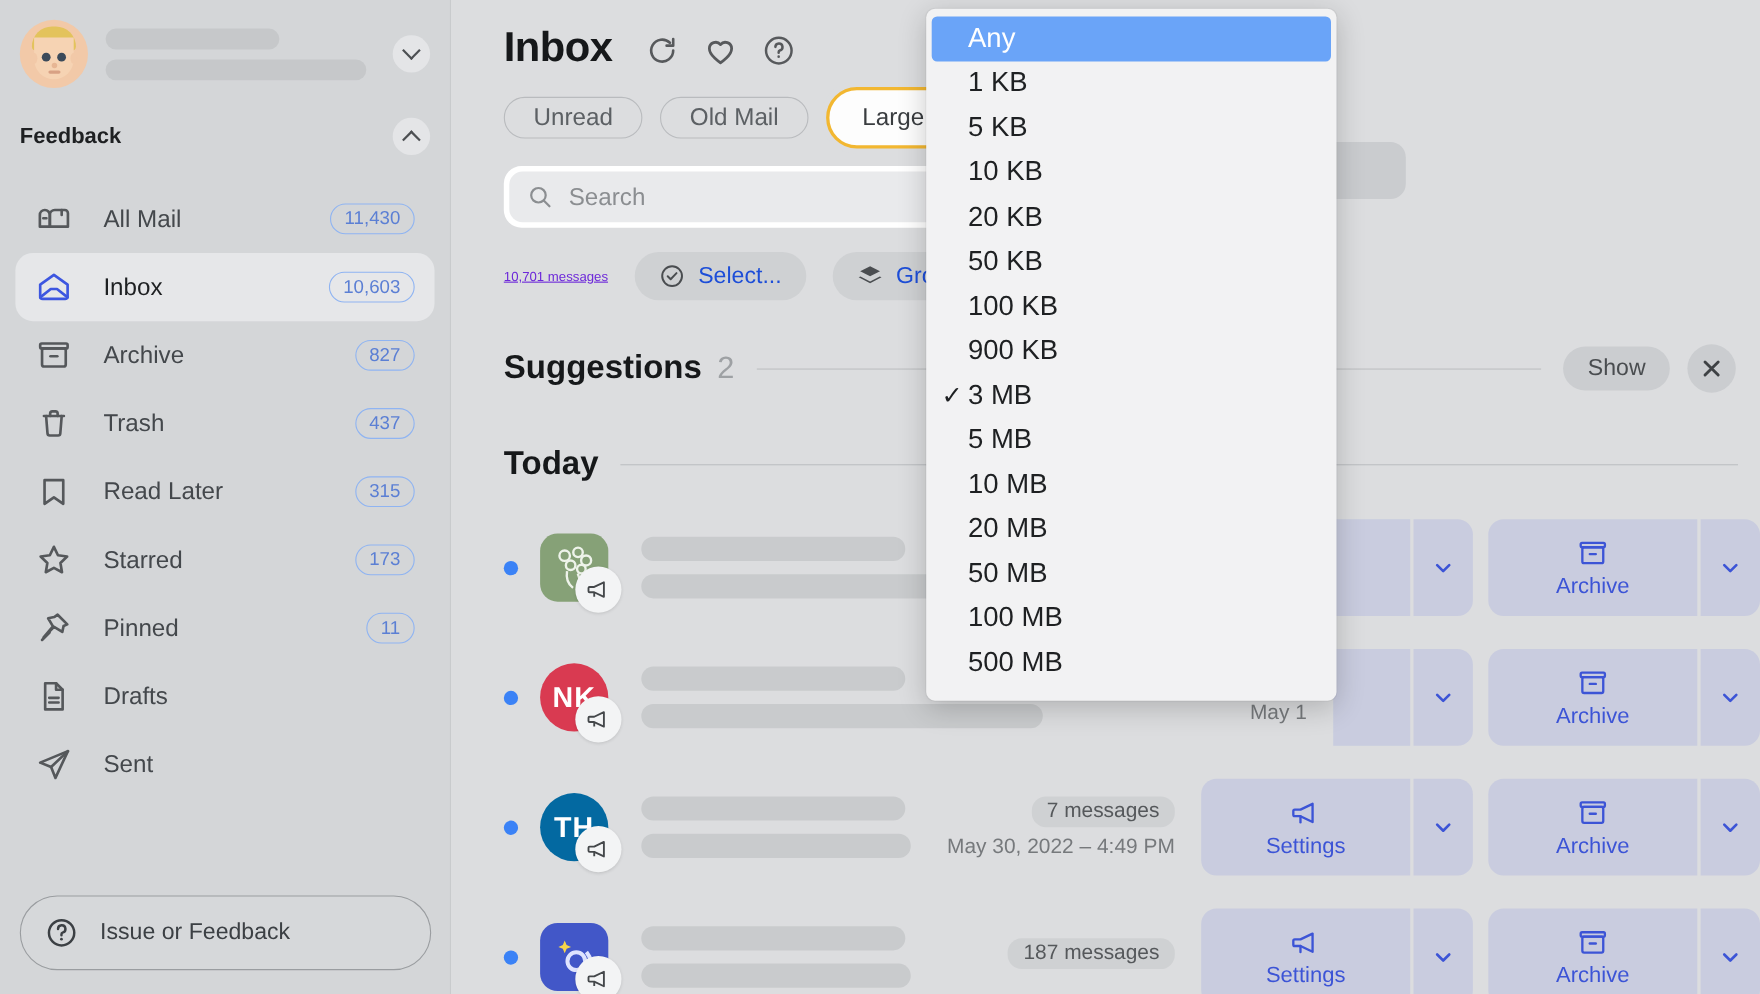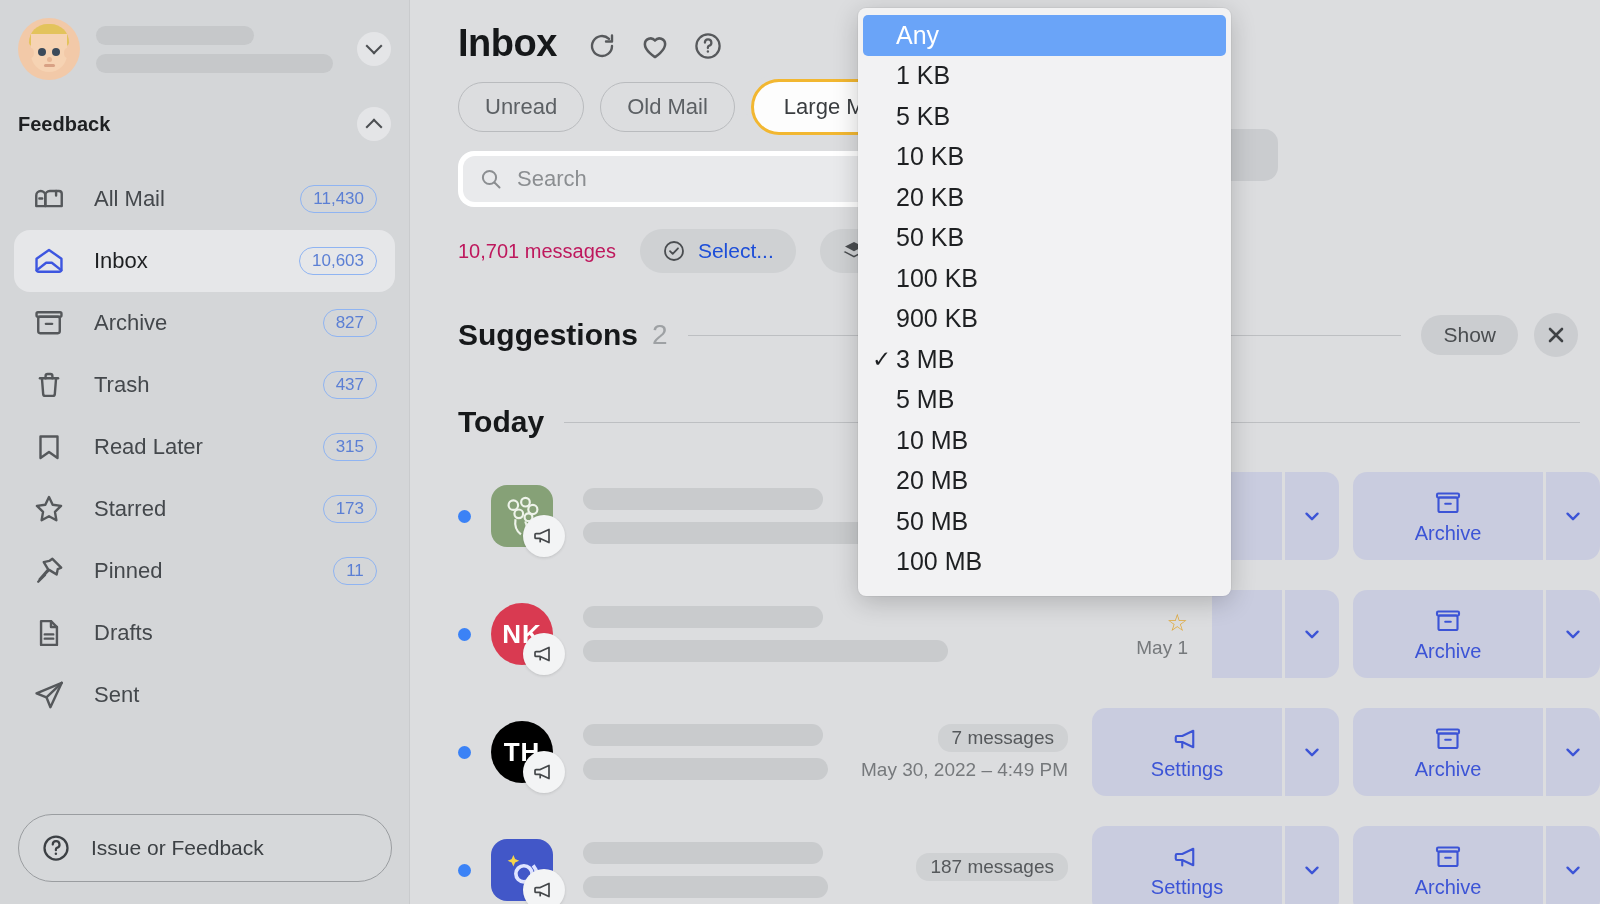--- a/index.html
+++ b/index.html
@@ -76,42 +76,42 @@
 
   
   .main { flex: 1; position: relative; background: #dcdddf; height: 904px; }
 
   .title-row { display: flex; align-items: center; padding: 22px 0 0 48px; }
   .page-title { font-size: 38px; font-weight: bold; color: #16181a; letter-spacing: -0.5px; }
   .title-icons { display: flex; align-items: center; gap: 22px; margin-left: 30px; margin-top: 4px; }
 
   .tabs { display: flex; gap: 16px; padding: 14px 0 0 48px; align-items: center; }
   .tab {
-    border: 1.6px solid #b9bbbe; border-radius: 26px; height: 50px;
+    border: 1.6px solid #b9bbbe; border-radius: 26px; height: 38px;
     display: flex; align-items: center; padding: 0 26px;
     font-size: 22px; color: #5c6064;
   }
   .tab.selected {
     background: #fdfdfd; border: 3px solid #f2b731; color: #3a3d40;
     font-weight: 500; padding: 0 30px; height: 56px; border-radius: 28px;
     box-shadow: 0 0 0 5px #dcdddf;
   }
 
   .search-wrap {
     margin: 16px 0 0 48px; width: 440px; height: 56px;
     background: #fff; border-radius: 16px; padding: 5px;
   }
   .search-box {
     width: 100%; height: 100%; background: #e9eaec; border-radius: 12px;
     display: flex; align-items: center; padding: 0 16px;
   }
   .search-ph { margin-left: 14px; font-size: 22px; color: #8b8e91; }
 
   .count-row { display: flex; align-items: center; gap: 24px; padding: 22px 0 0 48px; }
-  .count-txt { font-size: 20px; color: #be185d; }
+  .count-txt { font-size: 12px; color: #6d28d9; text-decoration: underline; }
   .pill-btn {
     background: #cfd1d3; border-radius: 22px; height: 44px;
     display: flex; align-items: center; gap: 12px; padding: 0 22px;
     font-size: 21px; color: #1d4ed8;
   }
 
   .sec-row { display: flex; align-items: center; padding: 0 0 0 48px; }
   .sec-title { font-size: 30px; font-weight: bold; color: #16181a; }
   .sec-count { font-size: 28px; color: #9ea1a4; margin-left: 14px; }
   .sec-line { flex: 1; height: 1px; background: #bdbfc2; margin: 0 20px; }
@@ -152,21 +152,21 @@
     display: flex; flex-direction: column; align-items: center; justify-content: center; gap: 4px;
   }
   .act-caret {
     width: 54px; height: 88px; background: #c9ccdf; border-radius: 0 14px 14px 0;
     display: flex; align-items: center; justify-content: center; margin-left: 3px;
   }
   .act-lbl { font-size: 20px; color: #3c54d6; }
 
   
   .dropdown {
-    position: absolute; left: 448px; top: 8px; width: 373px;
+    position: absolute; left: 432px; top: 8px; width: 373px;
     background: #f2f2f3; border-radius: 8px;
     box-shadow: 0 6px 26px rgba(0,0,0,0.20), 0 0 0 1px rgba(0,0,0,0.04);
     padding: 7px 0 14px 0; z-index: 50; text-align: right;
   }
   .dd-item {
     height: 40.5px; display: flex; align-items: center;
     font-size: 25px; color: #1e2022; padding-left: 38px; position: relative;
   }
   .dd-item.hl { background: #6aa4f8; color: #fff; margin: 0 5px; border-radius: 5px; padding-left: 33px; }
   .dd-check { position: absolute; left: 14px; font-size: 23px; }
@@ -494,21 +494,21 @@
         <div class="act-caret">
           <svg width="22" height="22" viewBox="0 0 24 24" fill="none" stroke="#3c54d6" stroke-width="2.6" stroke-linecap="round" stroke-linejoin="round">
                 <path d="M6 9.5l6 6 6-6"></path>
               </svg>
         </div>
       </div>
   </div>
   <div class="msg-row">
     <span class="unread-dot"></span>
     <div class="sender-av">
-      <div class="shape" style="background:#000000;border-radius:50%">TH</div>
+      <div class="shape" style="background:#0369a1;border-radius:50%">TH</div>
       <div class="badge-mini">
         <svg width="24" height="24" viewBox="0 0 24 24" fill="none" stroke="#44474a" stroke-width="1.7" stroke-linejoin="round">
           <path d="M4 9.6h4.2L17 5.4v13.2L8.2 14.4H4a1 1 0 0 1-1-1v-2.8a1 1 0 0 1 1-1z"></path>
                 <path d="M8.2 14.4v4"></path>
         </svg>
       </div>
     </div>
     <div class="msg-lines">
       <div class="msg-l1"></div>
             <div class="msg-l2"></div>
@@ -660,15 +660,19 @@
       <span>20 MB</span>
     </div>
         <div class="dd-item">
 
       <span>50 MB</span>
     </div>
         <div class="dd-item">
 
       <span>100 MB</span>
     </div>
+        <div class="dd-item">
+
+      <span>500 MB</span>
+    </div>
       </div>
   </section>
 </div>
 
 </body></html>

